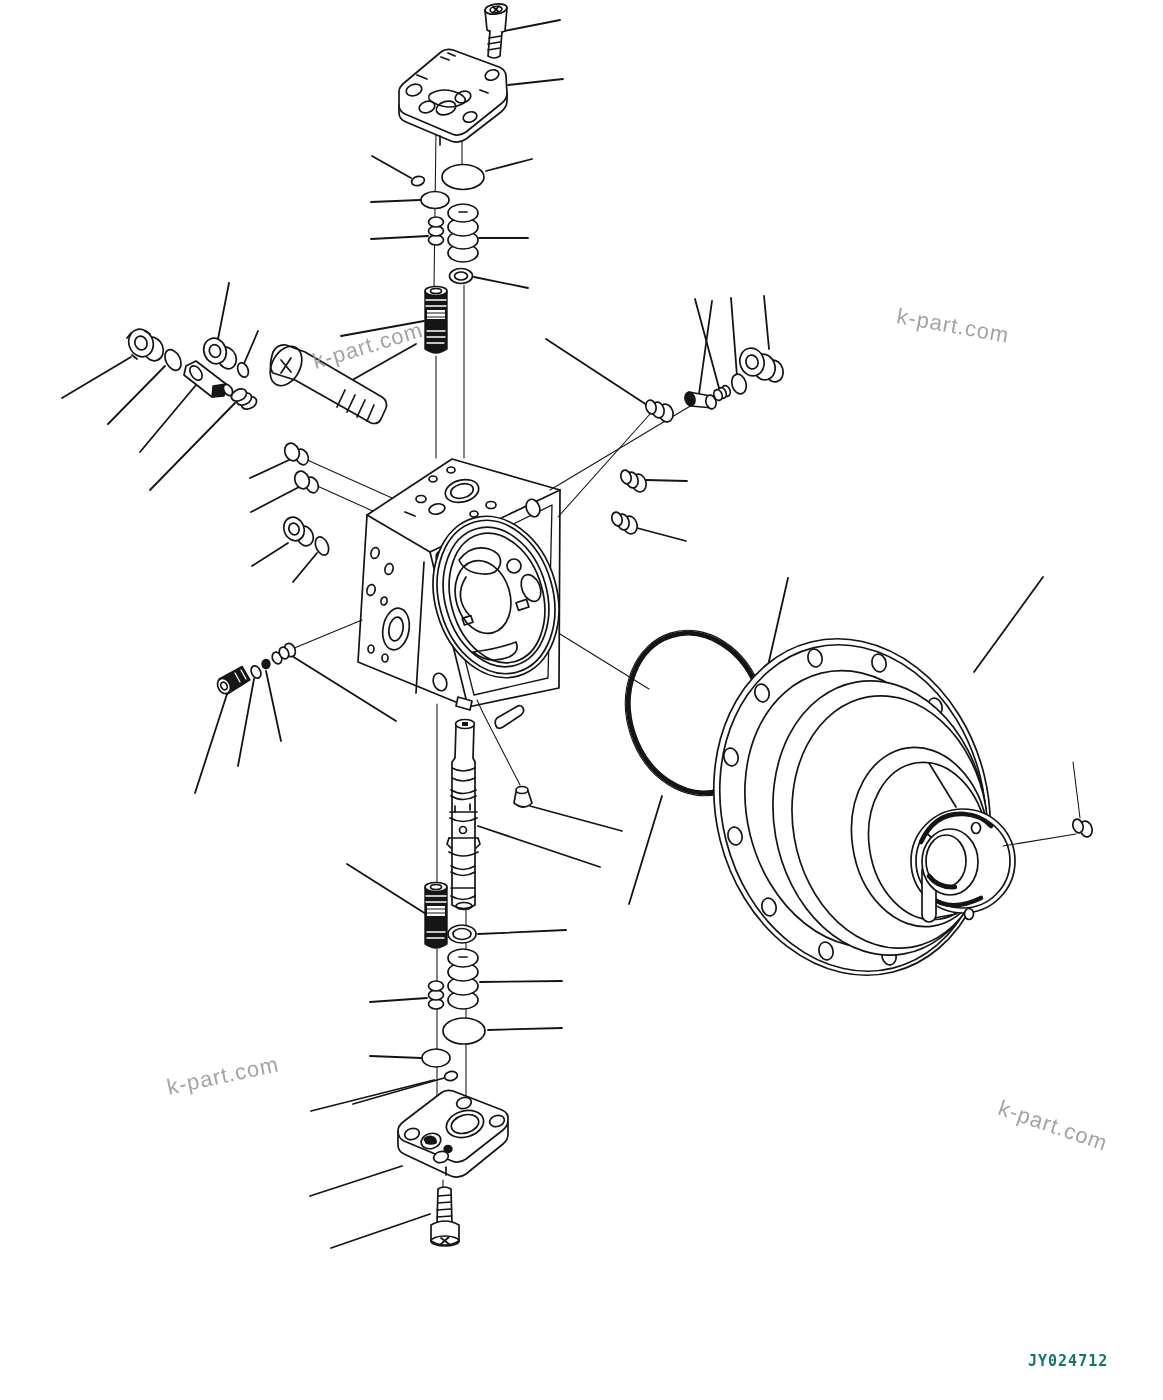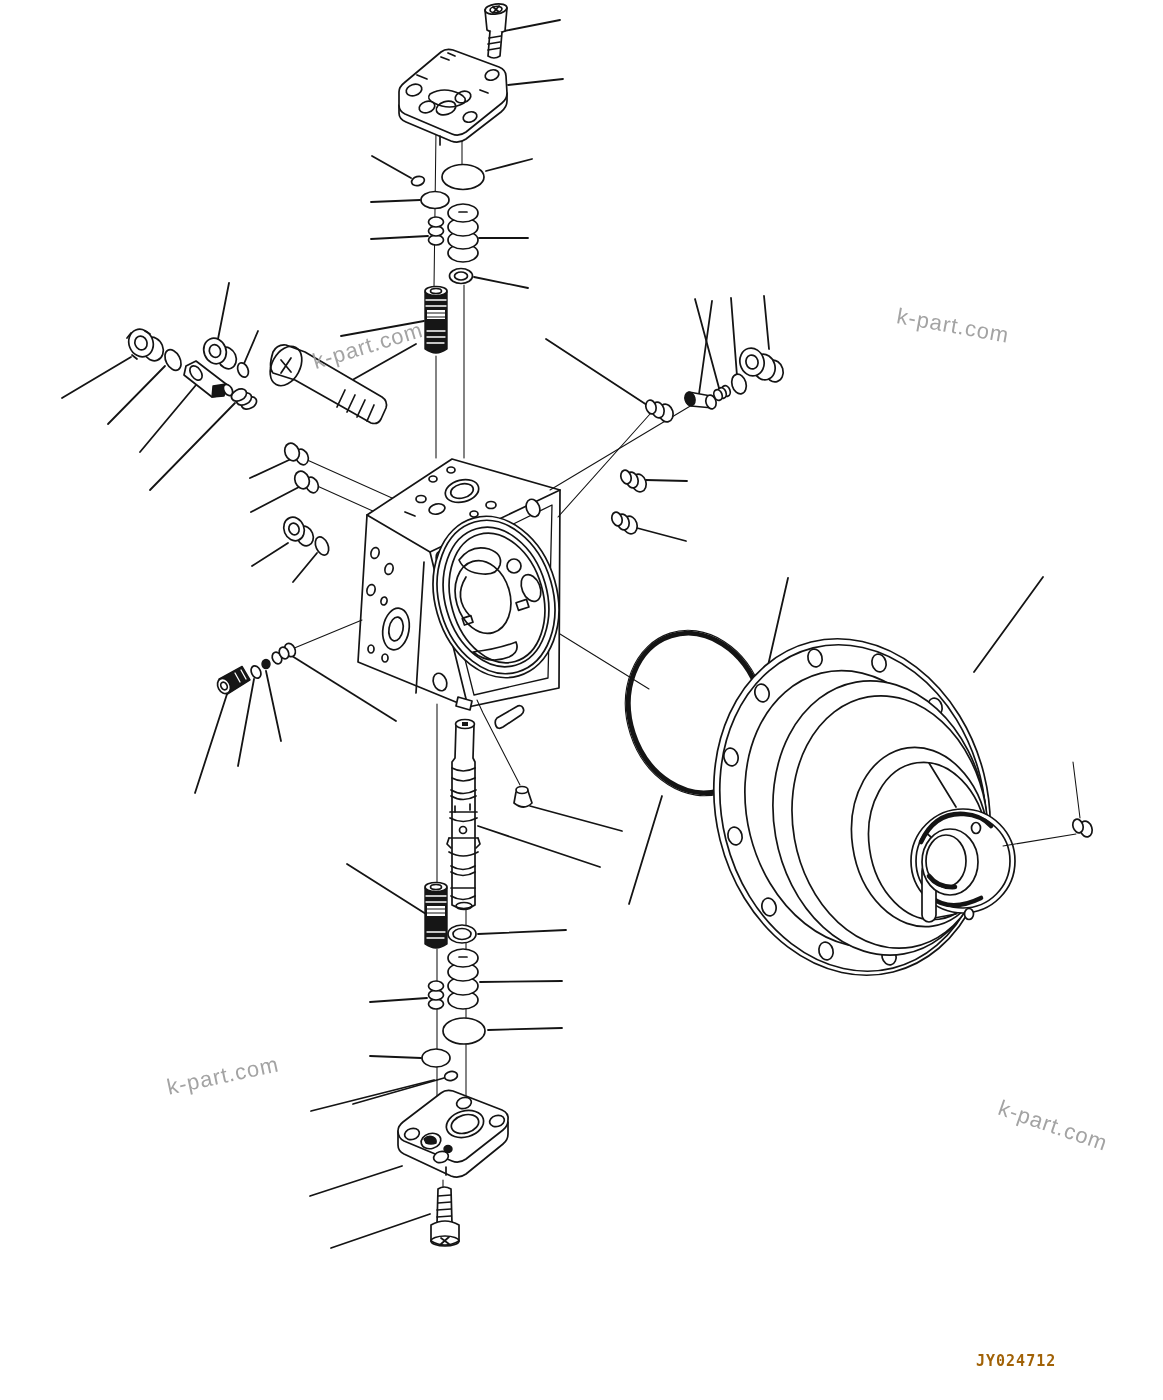--- a/index.html
+++ b/index.html
@@ -2,22 +2,22 @@
 <html><head>
 <meta charset="utf-8">
 <style>
   html,body{margin:0;padding:0;background:#fff;}
   #stage{position:relative;width:1163px;height:1400px;background:#fff;overflow:hidden;
          font-family:"Liberation Sans",sans-serif;}
   #art{position:absolute;left:0;top:0;}
   .watermark{position:absolute;font-size:22px;letter-spacing:1px;color:#9c9c9c;opacity:.92;
              white-space:nowrap;transform:translate(-50%,-50%) rotate(var(--rot));
              font-family:"Liberation Sans",sans-serif;}
-  #code{position:absolute;left:976px;top:1352px;font-family:"DejaVu Sans Mono",monospace;
-        font-size:15px;font-weight:600;color:#a16207;letter-spacing:1px;}
+  #code{position:absolute;left:1028px;top:1352px;font-family:"DejaVu Sans Mono",monospace;
+        font-size:15px;font-weight:600;color:#0f766e;letter-spacing:1px;}
   svg *{vector-effect:none;}
   .ln{stroke:#141414;stroke-width:1.7;fill:none;stroke-linecap:round;stroke-linejoin:round;}
   .lnw{stroke:#141414;stroke-width:1.7;fill:#fff;stroke-linecap:round;stroke-linejoin:round;}
   .ldr{stroke:#141414;stroke-width:1.8;fill:none;stroke-linecap:round;}
   .thin{stroke:#141414;stroke-width:1.05;fill:none;stroke-linecap:round;}
   .dark{stroke:#141414;stroke-width:1.4;fill:#161616;stroke-linejoin:round;}
   .wdet{stroke:#fff;stroke-width:1.3;fill:none;stroke-linecap:round;}
   .thick{stroke:#141414;stroke-width:4.6;fill:none;stroke-linecap:round;}
 </style>
 </head>

